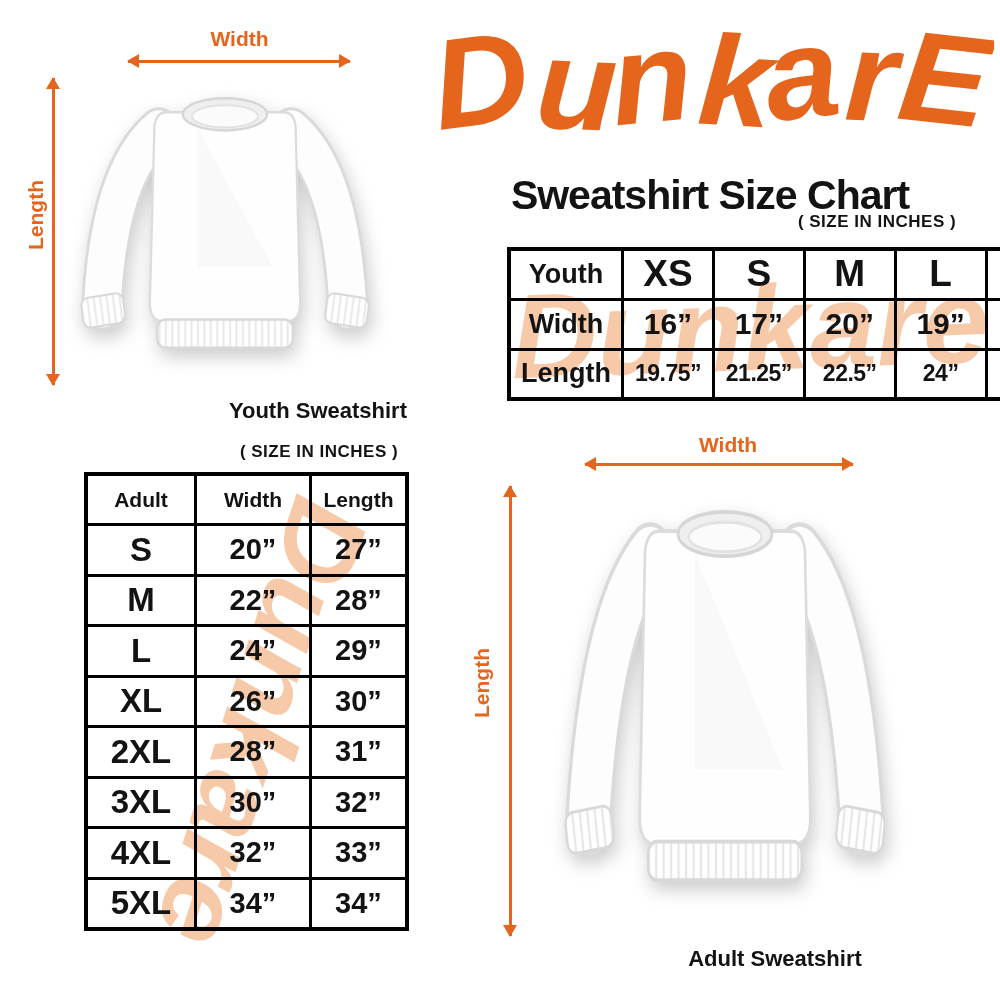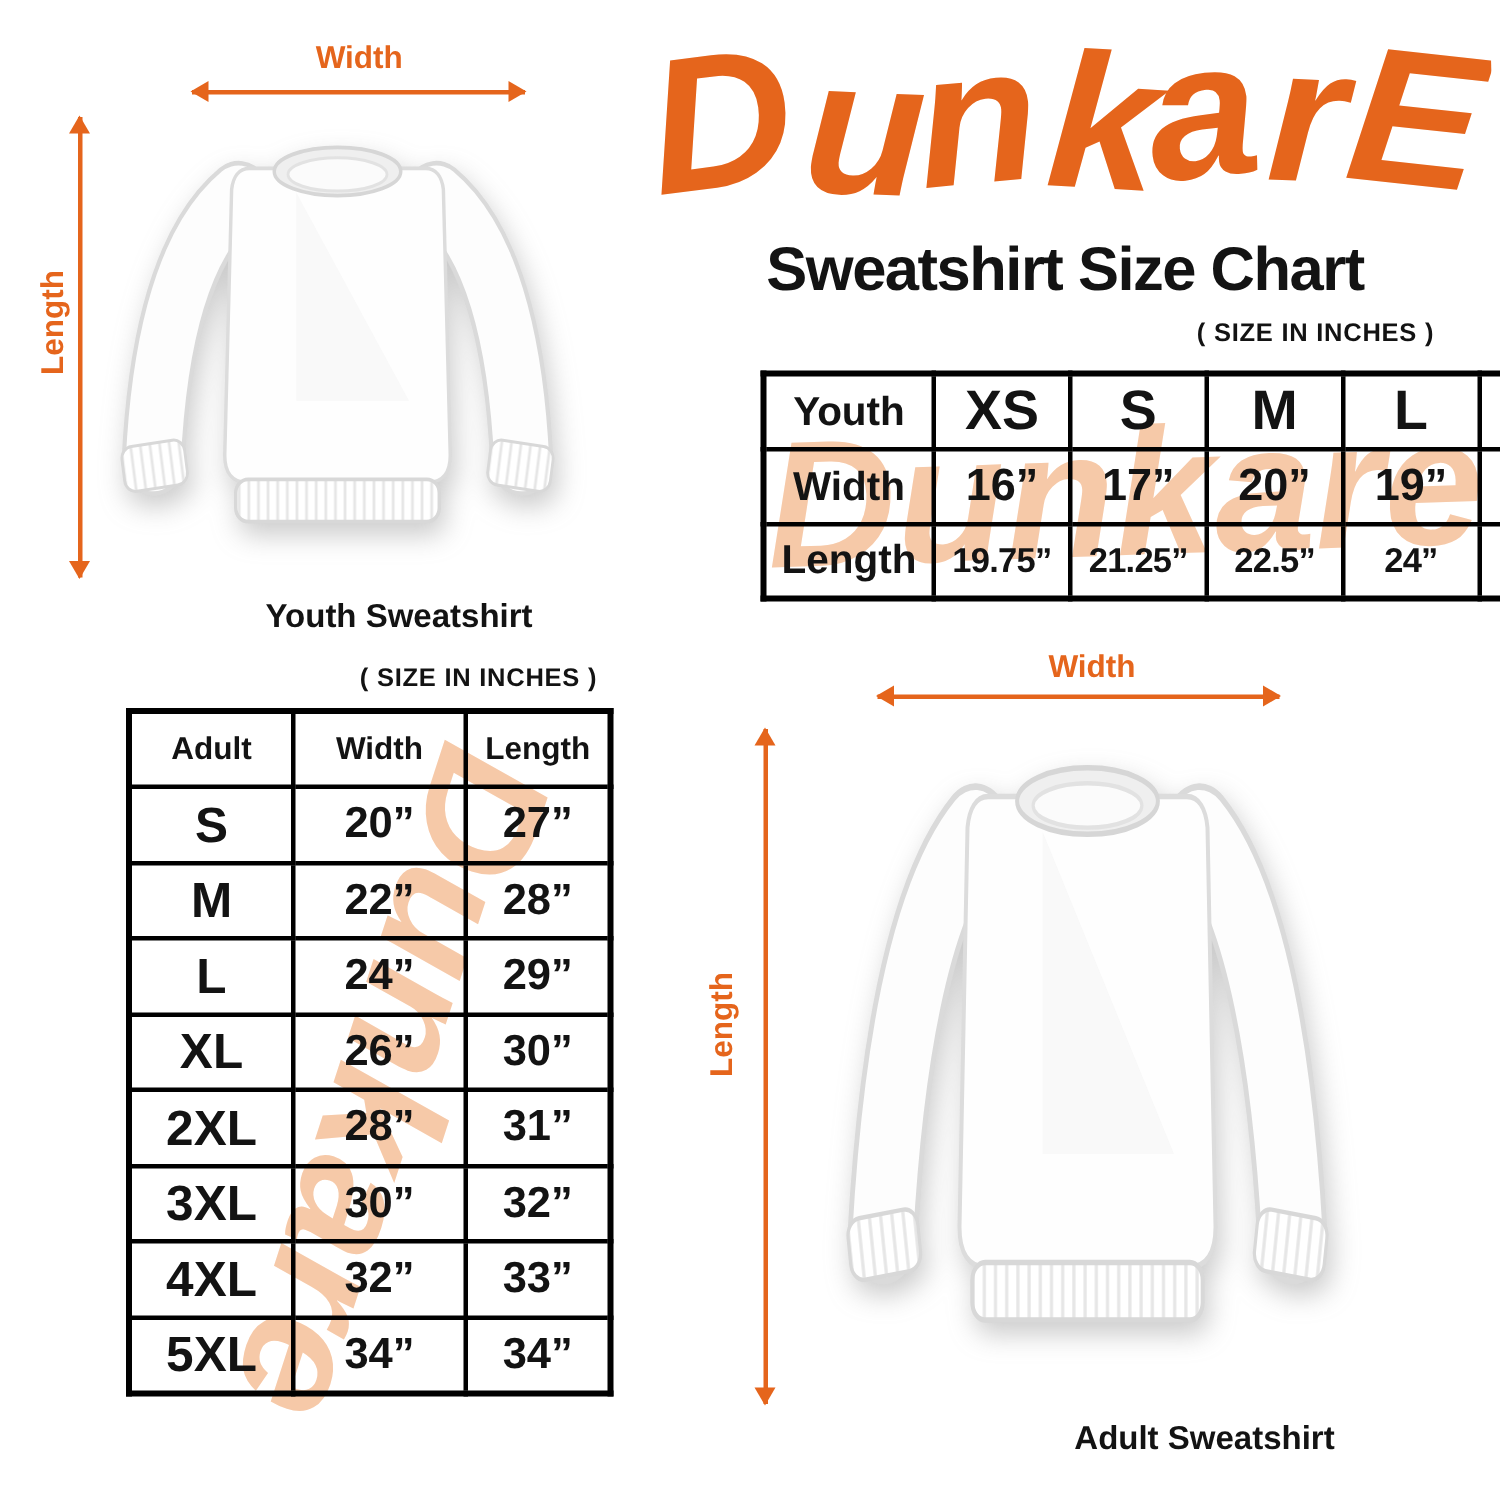--- a/index.html
+++ b/index.html
@@ -33,21 +33,21 @@
     text-align: center;
   }
   .rot { transform: rotate(-90deg); }
 
   .caption { position: absolute; font-weight: 700; font-size: 22px; color: var(--ink, #131313); }
 
   
   #logo-wrap { left: 425px; top: 5px; width: 570px; height: 152px; }
   #logo-wrap svg { width: 100%; height: 100%; transform: rotate(-1.5deg); }
   #logo-text { fill: var(--accent, #E5651C); font-family: "Liberation Sans", sans-serif; font-style: italic; font-weight: bold; }
-  #main-title { left: 470px; top: 156px; width: 480px; text-align: center; font-size: 41px; font-weight: 700; letter-spacing: -1px; }
+  #main-title { left: 470px; top: 172px; width: 480px; text-align: center; font-size: 41px; font-weight: 700; letter-spacing: -1px; }
   .size-note { position: absolute; font-size: 17px; font-weight: 700; letter-spacing: 0.5px; text-align: center; }
   #size-note-top { left: 792px; top: 212px; width: 170px; }
   #size-note-adult { left: 233px; top: 442px; width: 172px; }
 
   
   .watermark { position: absolute; z-index: 0; }
   .wm-text { fill: var(--peach, #F6C9A8); font-family: "Liberation Sans", sans-serif; font-style: italic; font-weight: bold; }
   #youth-watermark { left: 503px; top: 252px; width: 495px; height: 155px; transform: rotate(-2deg); }
   #adult-watermark { left: 18px; top: 652px; width: 484px; height: 140px; transform: rotate(108deg); }
 
@@ -82,27 +82,27 @@
   
   .shirt { position: absolute; }
   .shirt svg { width: 100%; height: 100%; filter: drop-shadow(3px 8px 9px rgba(110,110,110,0.35)); }
   #youth-shirt { left: 60px; top: 66px; width: 330px; height: 332px; }
   #adult-shirt { left: 533px; top: 466px; width: 384px; height: 488px; }
 
   #youth-width-label { left: 132px; top: 27px; width: 215px; }
   #youth-width-arrow { left: 128px; top: 60px; width: 222px; }
   #youth-length-arrow { left: 52px; top: 78px; height: 307px; }
   #youth-length-label { left: -24px; top: 203px; width: 120px; }
-  #youth-caption { left: 177px; top: 398px; width: 230px; text-align: left; }
+  #youth-caption { left: 177px; top: 398px; width: 230px; text-align: right; }
 
   #adult-width-label { left: 653px; top: 433px; width: 150px; }
   #adult-width-arrow { left: 585px; top: 463px; width: 268px; }
   #adult-length-arrow { left: 509px; top: 486px; height: 450px; }
   #adult-length-label { left: 422px; top: 671px; width: 120px; }
-  #adult-caption { left: 688px; top: 946px; width: 230px; text-align: center; }
+  #adult-caption { left: 660px; top: 946px; width: 230px; text-align: center; }
 </style>
 </head>
 <body>
 
 <div class="canvas">
 
   <div class="watermark" id="youth-watermark">
     <svg viewBox="0 0 495 155" preserveAspectRatio="none">
       <text class="wm-text" x="247" y="118" text-anchor="middle" font-size="120" textLength="478" lengthAdjust="spacingAndGlyphs">Dunkare</text>
     </svg>

